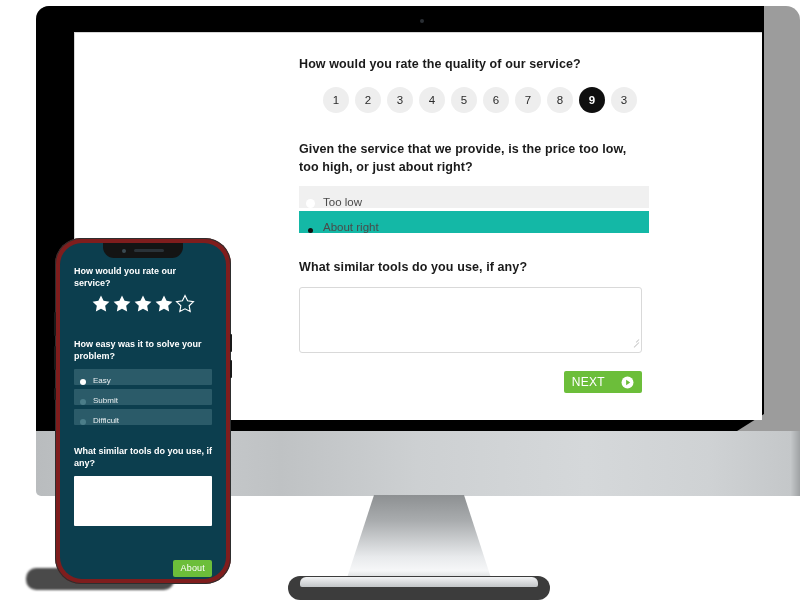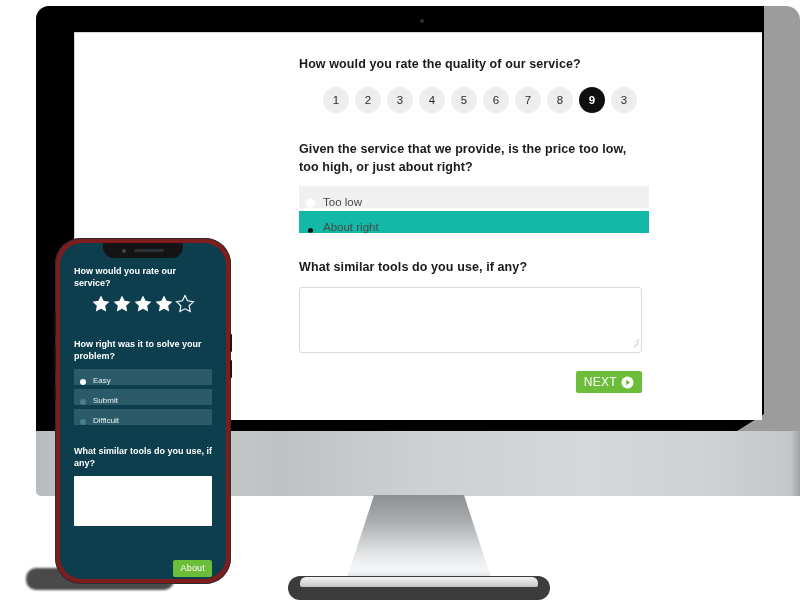--- a/index.html
+++ b/index.html
@@ -128,21 +128,21 @@
     pointer-events: none;
   }
   .ta-grip i { position: absolute; background: #c9c9c9; height: 1px; }
   .ta-grip i:nth-child(1){ width: 7px; right:0; top:6px; transform: rotate(-45deg); transform-origin: right center;}
   .ta-grip i:nth-child(2){ width: 4px; right:0; top:6px; transform: rotate(-45deg); transform-origin: right center; top:3px;}
 
   .next-wrap { margin-top: 14px; display: flex; justify-content: flex-end; width: 343px; }
   .btn-next {
     background: #6cbe3a; color: #ffffff; border: none;
     height: 22px; padding: 0 8px; border-radius: 2px;
-    display: flex; align-items: center; gap: 4px; cursor: pointer;
+    display: flex; align-items: center; gap: 16px; cursor: pointer;
     font-family: "Liberation Sans", sans-serif; font-size: 12px; letter-spacing: .3px;
   }
   .next-icon { width: 13px; height: 13px; display: block; }
 
   
   #phone {
     position: absolute; left: 12px; top: 238px;
     width: 176px; height: 352px;
     z-index: 10;
   }
@@ -314,21 +314,21 @@
                 <svg class="star" viewBox="0 0 24 24">
                   <path d="M12 1.8l3.1 6.4 7 1-5.1 4.9 1.2 6.9L12 17.8 5.8 21l1.2-6.9L1.9 9.2l7-1z" fill="#ffffff" stroke="#ffffff" stroke-width="0"></path>
                 </svg>
                 <svg class="star" viewBox="0 0 24 24">
                   <path d="M12 1.8l3.1 6.4 7 1-5.1 4.9 1.2 6.9L12 17.8 5.8 21l1.2-6.9L1.9 9.2l7-1z" fill="none" stroke="#ffffff" stroke-width="1.4"></path>
                 </svg>
               </div>
           </div>
 
           <div class="pq-block-2">
-            <div class="pq-title">How right was it to solve your problem?</div>
+            <div class="pq-title">How easy was it to solve your problem?</div>
             <div class="popt-list" id="popt-list">
                 <div class="popt-row selected">
                   <span class="popt-dot"></span>
                   <span class="popt-label">Easy</span>
                 </div>
                 <div class="popt-row">
                   <span class="popt-dot"></span>
                   <span class="popt-label">Submit</span>
                 </div>
                 <div class="popt-row">

